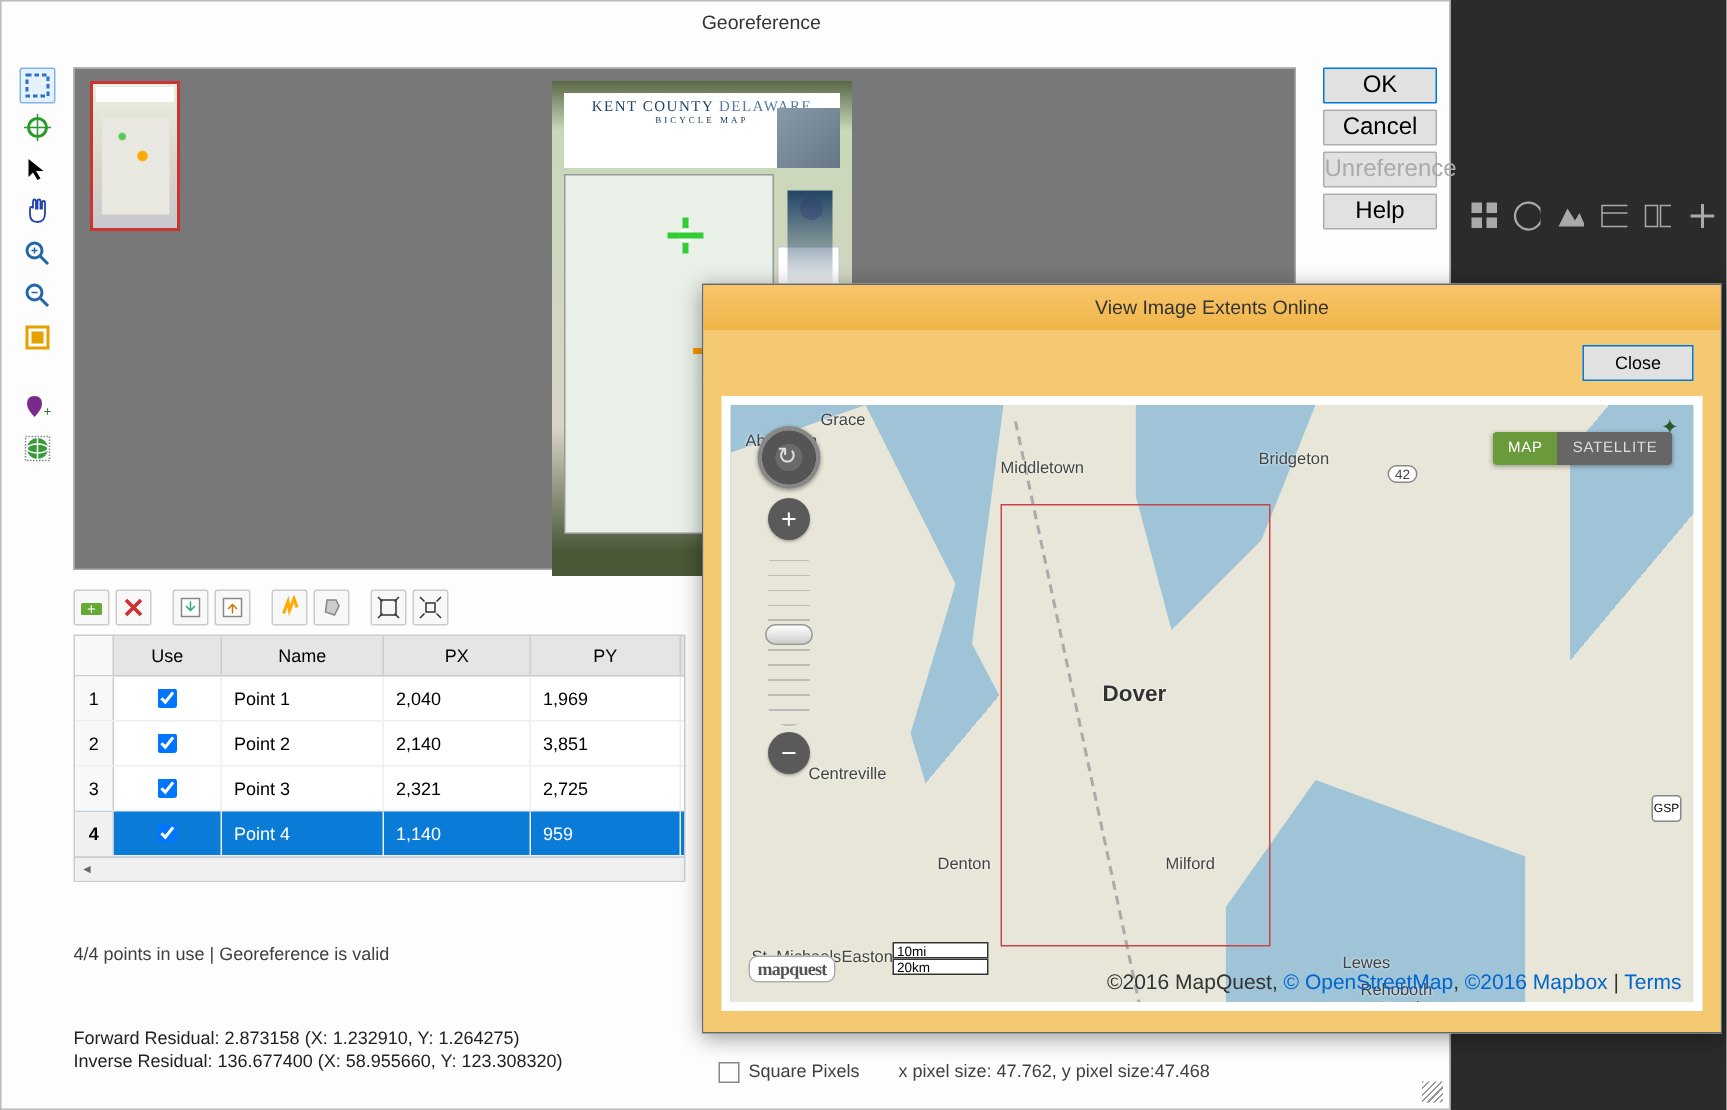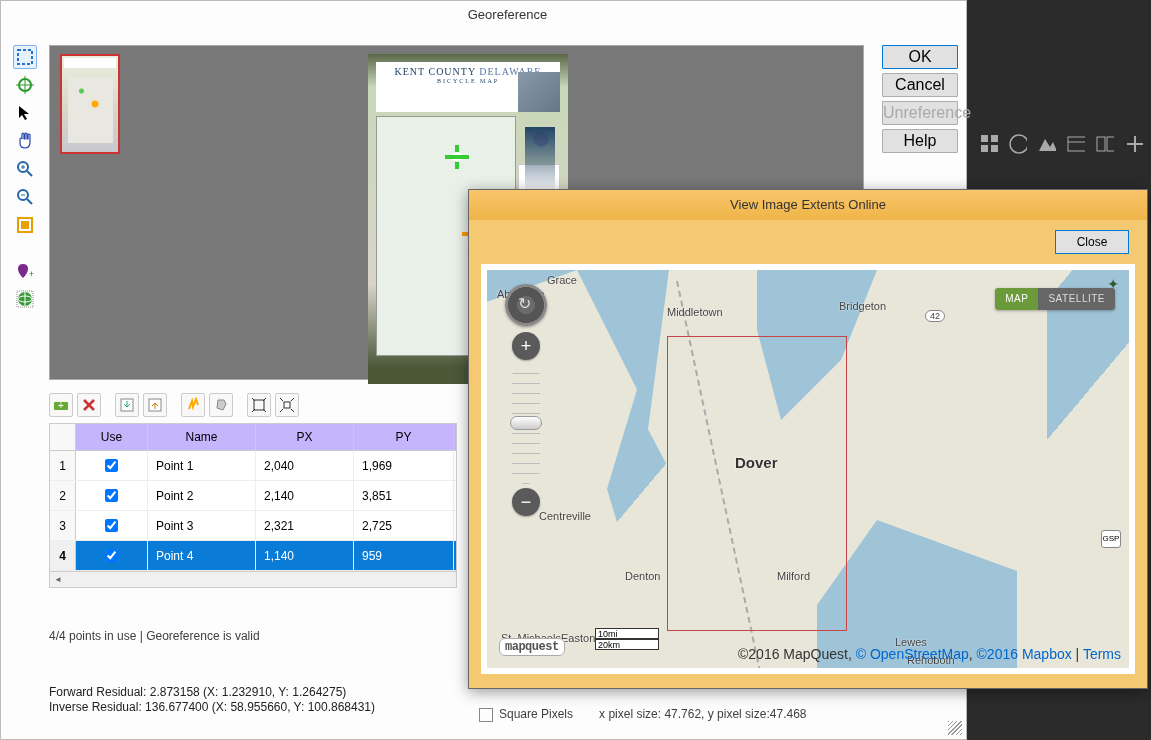--- a/index.html
+++ b/index.html
@@ -33,21 +33,21 @@
 .sidebar-legend { position:absolute; right:8px; top:110px; width:42px; height:70px; background:#fff; border:1px solid #ccc; }
 .sidebar-compass { position:absolute; right:12px; top:65px; width:30px; height:40px; background:radial-gradient(circle, #a8b 30%, transparent 31%); }
 .right-buttons { position:absolute; right:8px; top:16px; width: 76px; display:flex; flex-direction:column; gap:4px; }
 .win-btn { height:24px; border:1px solid #adadad; background:#e1e1e1; font-size:16px; cursor:pointer; border-radius:1px; }
 .win-btn.primary { border-color:#0078d7; }
 .win-btn:disabled { color:#aaa; }
 .table-toolbar { position:absolute; left:48px; top:364px; display:flex; gap:4px; align-items:center; }
 .tb-btn { width:24px; height:24px; border:1px solid #ccc; background:#f8f8f8; display:flex; align-items:center; justify-content:center; cursor:pointer; border-radius:2px; }
 .tb-sep { width:6px; }
 .grid { position:absolute; left:48px; top:394px; width:408px; border:1px solid #ccc; background:#fff; font-size:12px; }
-.grid-head { display:flex; background:#c4b5fd; border-bottom:1px solid #ccc; }
+.grid-head { display:flex; background:#e5e5e5; border-bottom:1px solid #ccc; }
 .grid-head > div { border-right:1px solid #ccc; padding:6px 8px; text-align:center; }
 .grid-row { display:flex; border-bottom:1px solid #eee; height:30px; align-items:center; }
 .grid-row > div { border-right:1px solid #eee; padding:0 8px; height:100%; display:flex; align-items:center; }
 .grid-row.selected { background:#0a7cd8; color:#fff; }
 .grid-row.selected .rownum { background:#f0f0f0; color:#000; font-weight:bold; }
 .rownum { width:26px; background:#f8f8f8; border-right:1px solid #ccc !important; justify-content:center; }
 .col-use { width:72px; justify-content:center; }
 .col-name { width:108px; }
 .col-px { width:98px; }
 .col-py { width:100px; }
@@ -78,21 +78,21 @@
 .zoom-btn { width:28px; height:28px; border-radius:50%; background:#5a5a5a; color:#fff; border:none; font-size:18px; display:flex; align-items:center; justify-content:center; box-shadow:0 1px 2px rgba(0,0,0,0.3); }
 .zoom-track { width:28px; height:120px; background:repeating-linear-gradient(0deg,#bbb 0 1px, transparent 1px 10px); border-radius:14px; position:relative; margin:4px 0; }
 .zoom-thumb { position:absolute; left:-2px; top:52px; width:32px; height:14px; background:linear-gradient(#fff,#ccc); border-radius:7px; border:1px solid #999; }
 .map-type { position:absolute; right:14px; top:18px; height:22px; display:flex; border-radius:3px; overflow:hidden; font-size:10px; letter-spacing:0.5px; box-shadow:0 1px 3px rgba(0,0,0,0.3); }
 .map-type-btn { padding:0 10px; line-height:22px; background:#666; color:#ddd; cursor:pointer; }
 .map-type-btn.active { background:#6a9a3a; color:#fff; }
 .route-marker { position:absolute; right:20px; top:44px; width:20px; height:18px; background:#fff; border:1px solid #888; border-radius:3px; font-size:8px; text-align:center; line-height:16px; }
 .road { position:absolute; border-top:2px dashed #aaa; transform-origin:left center; }
 .scale-bar { position:absolute; left:108px; bottom:18px; font-size:9px; }
 .scale-box { border:1px solid #333; width:64px; height:11px; background:#fff; padding-left:2px; display:block; }
-.mq-logo { position:absolute; left:12px; bottom:14px; font-family:Liberation Mono, monospace; font-weight:bold; font-size:12px; color:#555; letter-spacing:-0.5px; }
+.mq-logo { position:absolute; left:12px; bottom:14px; font-family:Liberation Serif, serif; font-weight:bold; font-size:12px; color:#555; letter-spacing:-0.5px; }
 .mq-logo span { background:#fff; border:1px solid #aaa; border-radius:6px; padding:1px 5px; }
 .attribution { position:absolute; right:8px; bottom:6px; font-size:14px; color:#333; }
 .attribution a { color:#0066cc; }
 .ribbon-icons { position:absolute; right:0; top:124px; width:180px; height:40px; display:flex; gap:10px; align-items:center; padding:0 8px; }
 .ribbon-icons .ri { width:22px; height:22px; color:#aaa; }
 .tree-pin { position:absolute; right:10px; top:6px; color:#2a5a2a; font-size:14px; }
 </style>
 </head>
 <body>
 
@@ -290,21 +290,21 @@
             <div class="col-px">1,140</div>
             <div class="col-py">959</div>
           </div>
         </div>
       <div class="grid-scroll"></div>
     </div>
 
     <div class="status-text">4/4 points in use | Georeference is valid</div>
     <div class="residual-text">
       <div>Forward Residual: 2.873158 (X: 1.232910, Y: 1.264275)</div>
-      <div>Inverse Residual: 136.677400 (X: 58.955660, Y: 100.868431)</div>
+      <div>Inverse Residual: 136.677400 (X: 58.955660, Y: 123.308320)</div>
     </div>
 
     <div class="footer-opts">
       <label><span class="checkbox"></span><span>Square Pixels</span></label>
       <span>x pixel size: 47.762, y pixel size:47.468</span>
     </div>
 
     <div class="resize-grip"></div>
   </div>
 </div>

